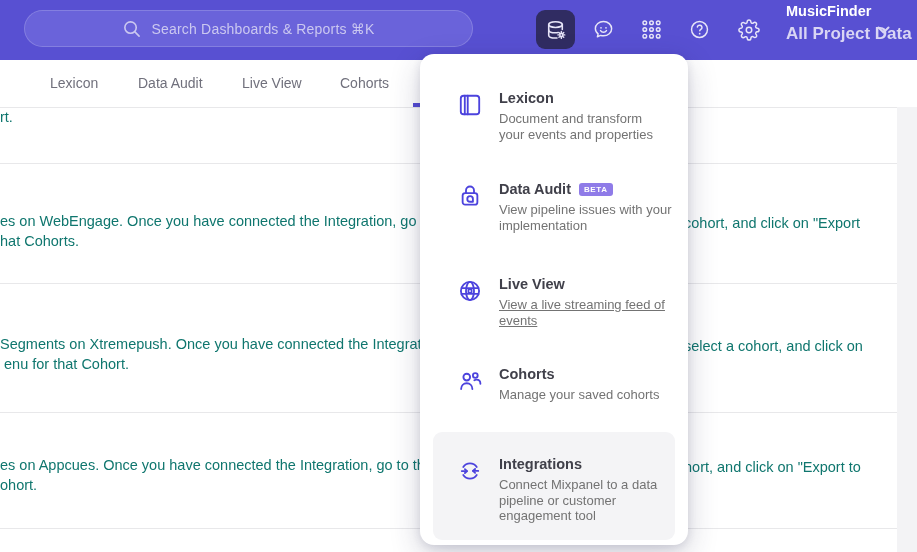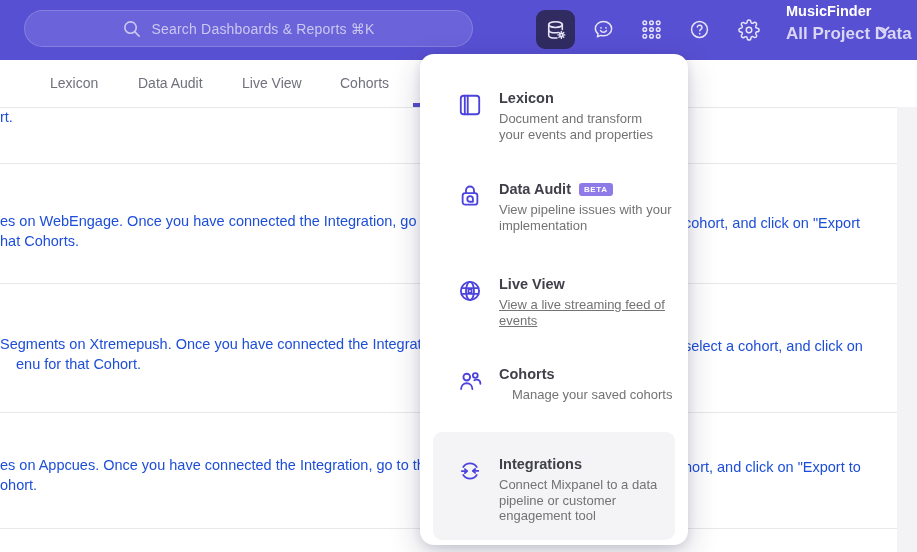--- a/index.html
+++ b/index.html
@@ -21,56 +21,56 @@
   .chev{position:absolute;left:877px;top:26px;}
 
   
   .tabbar{position:absolute;left:0;top:60px;width:917px;height:47px;background:#fff;z-index:2;}
   .tab{position:absolute;top:15px;color:#70707C;font-size:14px;cursor:pointer;}
   .tab-underline{position:absolute;left:413px;top:103px;width:76px;height:4px;background:#544BD4;z-index:2;}
 
   
   .divider{position:absolute;left:0;width:897px;height:1px;background:#E8E8EA;}
   .gutter{position:absolute;left:897px;top:107px;width:20px;height:445px;background:#F3F3F5;}
-  .frag{position:absolute;color:#1d4ed8;font-size:14.5px;line-height:20px;white-space:nowrap;}
+  .frag{position:absolute;color:#0f766e;font-size:14.5px;line-height:20px;white-space:nowrap;}
 
   
   .panel{position:absolute;left:420px;top:54px;width:268px;height:491px;background:#fff;
          border-radius:14px;z-index:20;
          box-shadow:0 10px 30px rgba(40,40,80,.22),0 2px 8px rgba(40,40,80,.12);}
   .menu-item{position:absolute;left:0;width:268px;display:flex;gap:16px;
              padding-left:37px;box-sizing:border-box;cursor:pointer;}
   .mi-icon{flex:none;width:26px;margin-top:3px;}
   .mi-title{color:#40404A;font-size:14.5px;font-weight:bold;line-height:18px;display:flex;align-items:center;}
   .mi-desc{color:#737373;font-size:13px;line-height:15.5px;margin-top:4px;}
   .badge{display:inline-block;margin-left:8px;background:#8F7BE8;color:#fff;border-radius:3px;
          font-size:8px;font-weight:bold;letter-spacing:.6px;padding:3px 5px 2px;line-height:1;}
   .hl{position:absolute;left:13px;top:378px;width:242px;height:108px;border-radius:9px;background:#F4F4F6;}
   .w-lex{max-width:168px;} .w-aud{max-width:192px;} .w-liv{max-width:186px;text-decoration:underline;}
-  .w-coh{max-width:192px;margin-left:13px;} .w-int{max-width:176px;}
+  .w-coh{max-width:192px;} .w-int{max-width:176px;}
 </style>
 </head>
 <body>
 
 <div id="screen">
 
   <div class="divider" style="top:107px"></div>
   <div class="divider" style="top:163px"></div>
   <div class="divider" style="top:283px"></div>
   <div class="divider" style="top:412px"></div>
   <div class="divider" style="top:528px"></div>
   <div class="gutter"></div>
 
   <div class="frag" style="left:0;top:107px">rt.</div>
   <div class="frag" style="left:0;top:211px">es on WebEngage. Once you have connected the Integration, go to the</div>
   <div class="frag" style="left:684px;top:213px">cohort, and click on "Export</div>
   <div class="frag" style="left:0;top:231px">hat Cohorts.</div>
   <div class="frag" style="left:0;top:334px">Segments on Xtremepush. Once you have connected the Integration, </div>
   <div class="frag" style="left:684px;top:336px">select a cohort, and click on</div>
-  <div class="frag" style="left:16px;top:354px">enu for that Cohort.</div>
+  <div class="frag" style="left:4px;top:354px">enu for that Cohort.</div>
   <div class="frag" style="left:0;top:455px">es on Appcues. Once you have connected the Integration, go to the M</div>
   <div class="frag" style="left:684px;top:457px">hort, and click on "Export to</div>
   <div class="frag" style="left:0;top:475px">ohort.</div>
 
   <nav class="tabbar">
     <span class="tab" style="left:50px">Lexicon</span>
     <span class="tab" style="left:138px">Data Audit</span>
     <span class="tab" style="left:242px">Live View</span>
     <span class="tab" style="left:340px">Cohorts</span>
   </nav>

